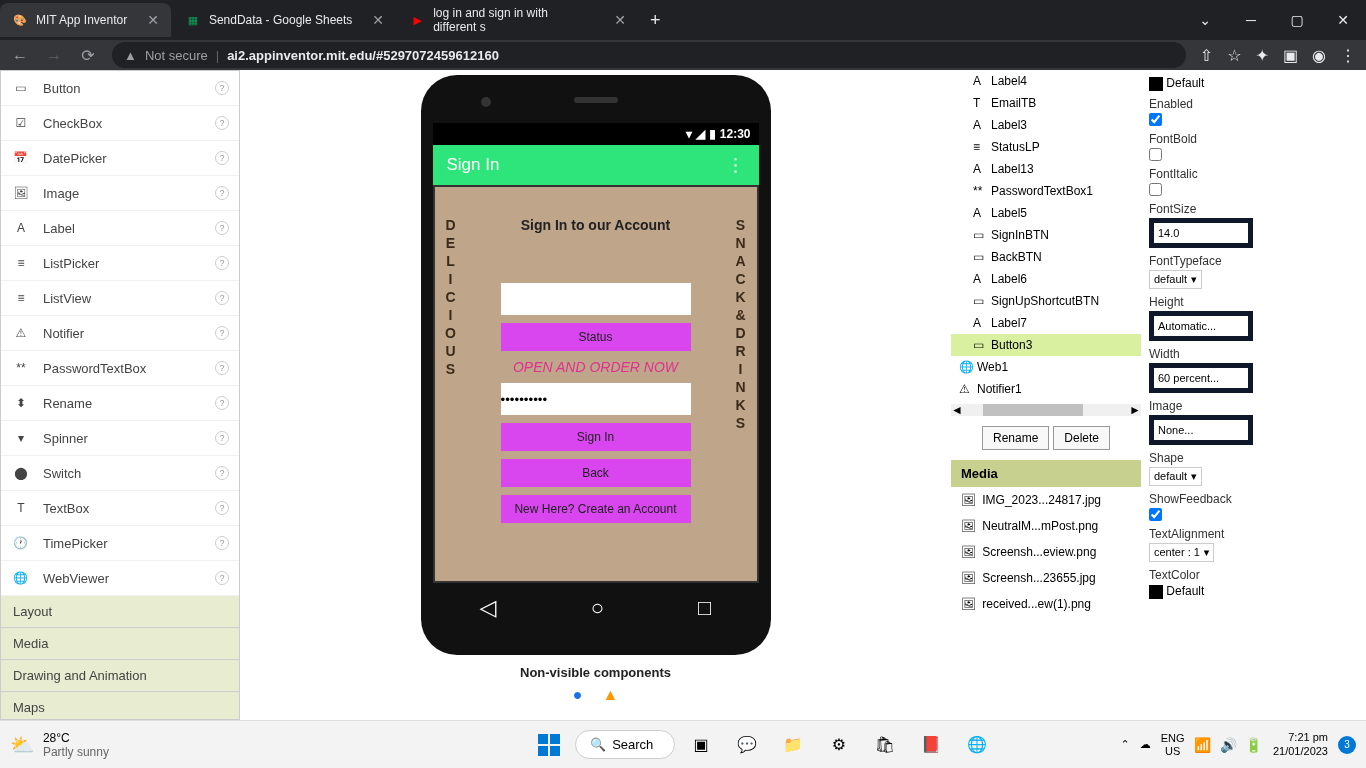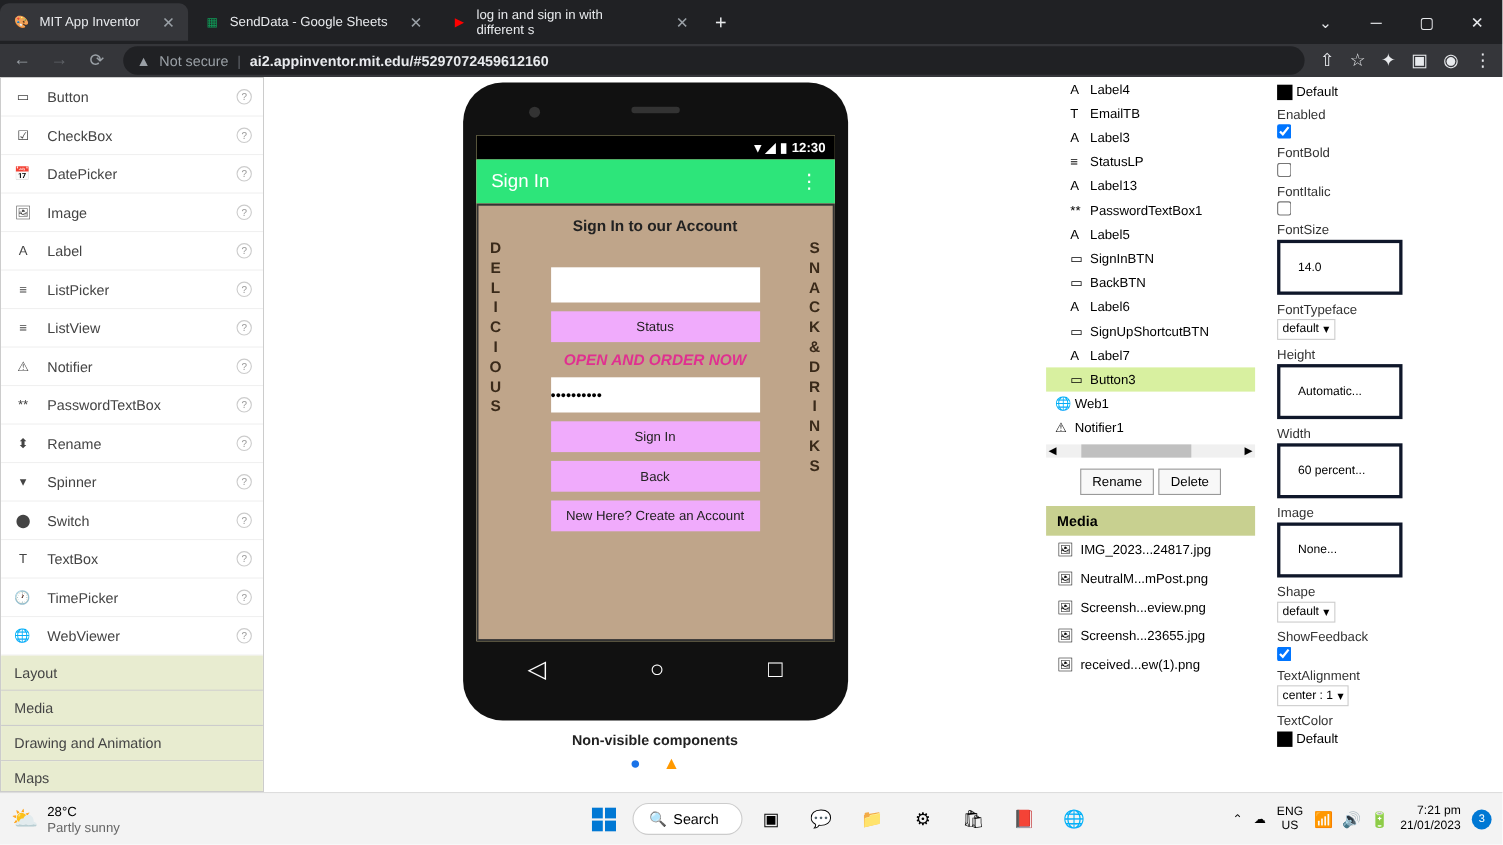--- a/index.html
+++ b/index.html
@@ -34,24 +34,24 @@
 
 .viewer { flex: 1; background: #fff; display: flex; flex-direction: column; align-items: center; padding-top: 0; }
 .phone { width: 350px; height: 580px; background: #111; border-radius: 36px; padding: 48px 12px 18px; position: relative; margin-top: 5px; }
 .phone-speaker { position: absolute; top: 22px; left: 50%; transform: translateX(-50%); width: 44px; height: 6px; background: #333; border-radius: 3px; }
 .phone-cam { position: absolute; top: 22px; left: 60px; width: 10px; height: 10px; background: #333; border-radius: 50%; }
 .screen { width: 326px; height: 460px; background: #eee6a0; margin: 0 auto; position: relative; overflow: hidden; }
 .status-bar { background: #000; height: 22px; color: #fff; display: flex; align-items: center; justify-content: flex-end; padding: 0 8px; font-size: 12px; font-weight: bold; gap: 4px; }
 .app-bar { background: #2de57a; height: 40px; display: flex; align-items: center; padding: 0 14px; color: #fff; font-size: 17px; }
 .app-bar .menu-dots { margin-left: auto; letter-spacing: 0; font-size: 18px; }
 .app-content { background: #bfa58a; height: 398px; border: 2px solid #333; margin: 0; padding: 10px 48px; display: flex; flex-direction: column; align-items: center; gap: 8px; position: relative; }
-.ac-title { font-size: 14px; font-weight: bold; color: #222; margin: 0 0; }
+.ac-title { font-size: 14px; font-weight: bold; color: #222; margin: 20px 0; }
 .ac-input { width: 190px; height: 32px; background: #fff; border: none; }
-.ac-btn { width: 190px; height: 28px; background: #f0abfc; border: none; font-size: 12px; color: #222; }
-.ac-banner { font-size: 14px; font-weight: bold; font-style: italic; color: #e03090; }
+.ac-btn { width: 190px; height: 28px; background: #d946ef; border: none; font-size: 12px; color: #222; }
+.ac-banner { font-size: 14px; font-weight: normal; font-style: italic; color: #e03090; }
 .side-txt { position: absolute; top: 30px; font-size: 14px; font-weight: bold; color: #3a2a1a; writing-mode: vertical-rl; text-orientation: upright; letter-spacing: 2px; }
 .side-l { left: 8px; }
 .side-r { right: 8px; }
 .nav-btns { display: flex; justify-content: space-around; align-items: center; height: 50px; color: #fff; font-size: 22px; }
 .non-visible { text-align: center; font-weight: bold; font-size: 13px; color: #222; margin-top: 10px; }
 .nv-row { display: flex; justify-content: center; gap: 20px; margin-top: 6px; }
 
 
 .components { width: 190px; background: #fff; font-size: 12px; position: relative; }
 .comp-item { display: flex; align-items: center; padding: 4px 4px 4px 22px; gap: 4px; }
@@ -59,23 +59,23 @@
 .comp-icon { width: 14px; height: 14px; display: inline-flex; }
 .comp-scroll { height: 12px; background: #f0f0f0; display: flex; align-items: center; margin-top: 4px; }
 .comp-scroll .thumb { background: #c0c0c0; height: 12px; width: 100px; margin-left: 20px; }
 .comp-btns { display: flex; justify-content: center; gap: 4px; padding: 10px 0; }
 .comp-btns button { padding: 4px 10px; font-size: 12px; border: 1px solid #999; background: #f8f8f8; }
 .media-hdr { background: #c8d090; padding: 6px 10px; font-weight: bold; font-size: 13px; }
 .media-item { display: flex; align-items: center; padding: 6px 10px; gap: 6px; font-size: 12px; }
 
 
 .properties { width: 225px; background: #fff; font-size: 12px; padding: 0 8px; overflow-y: auto; }
-.prop { margin: 6px 12px; }
+.prop { margin: 6px 0; }
 .prop-label { color: #333; margin-bottom: 2px; }
-.prop-input { width: 114px; border: 3px solid #0f172a; padding: 16px; font-size: 11px; }
+.prop-input { width: 104px; border: 5px solid #0f172a; padding: 4px; font-size: 11px; }
 .prop-select { border: 1px solid #ccc; padding: 2px 4px; font-size: 11px; display: inline-flex; align-items: center; gap: 4px; }
 .prop-check { display: block; }
 .color-swatch { width: 14px; height: 14px; background: #000; display: inline-block; vertical-align: middle; }
 
 
 .taskbar { position: absolute; bottom: 0; left: 0; right: 0; height: 48px; background: #f3f3f3; border-top: 1px solid #ddd; display: flex; align-items: center; padding: 0 10px; }
 .weather { display: flex; align-items: center; gap: 8px; font-size: 12px; }
 .weather .wicon { font-size: 20px; }
 .tb-center { display: flex; align-items: center; gap: 6px; margin-left: 420px; }
 .tb-btn { width: 40px; height: 40px; display: flex; align-items: center; justify-content: center; }

